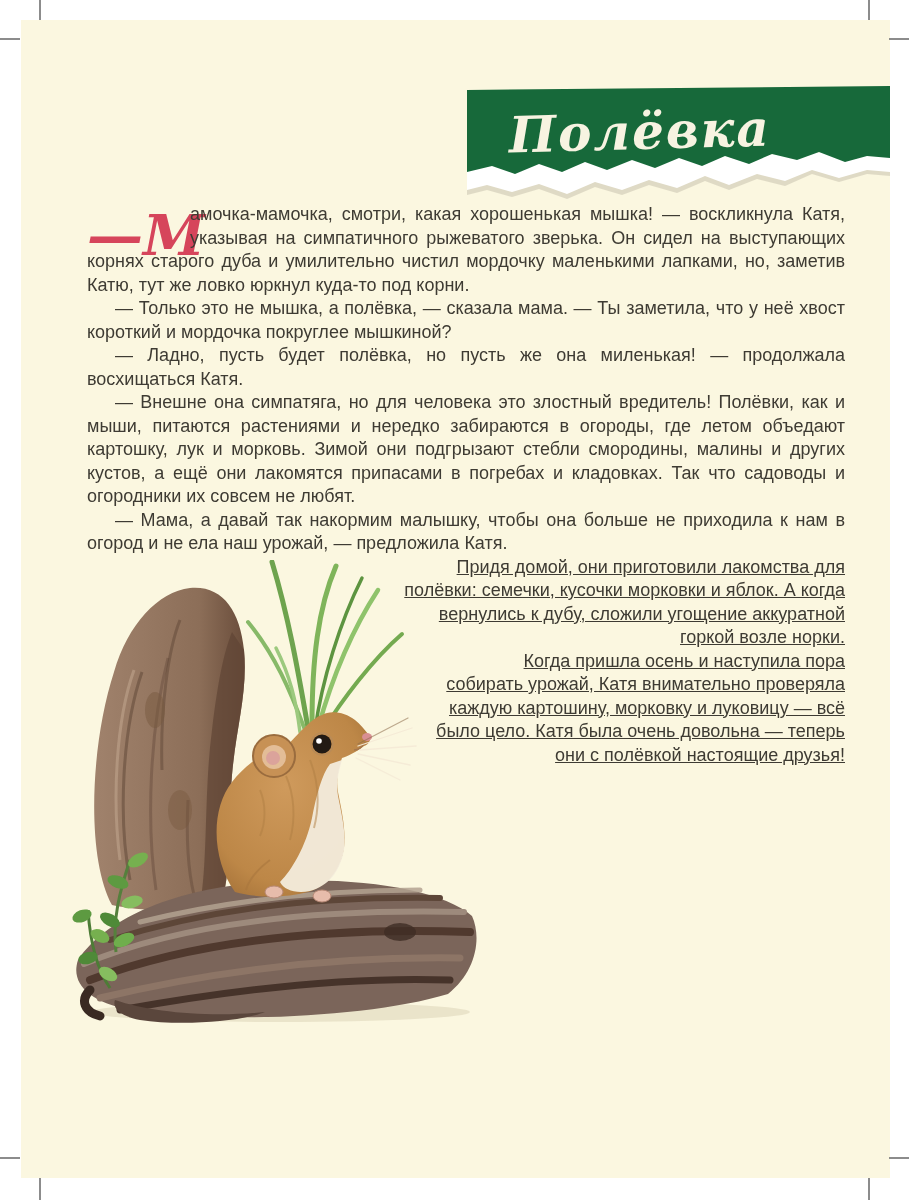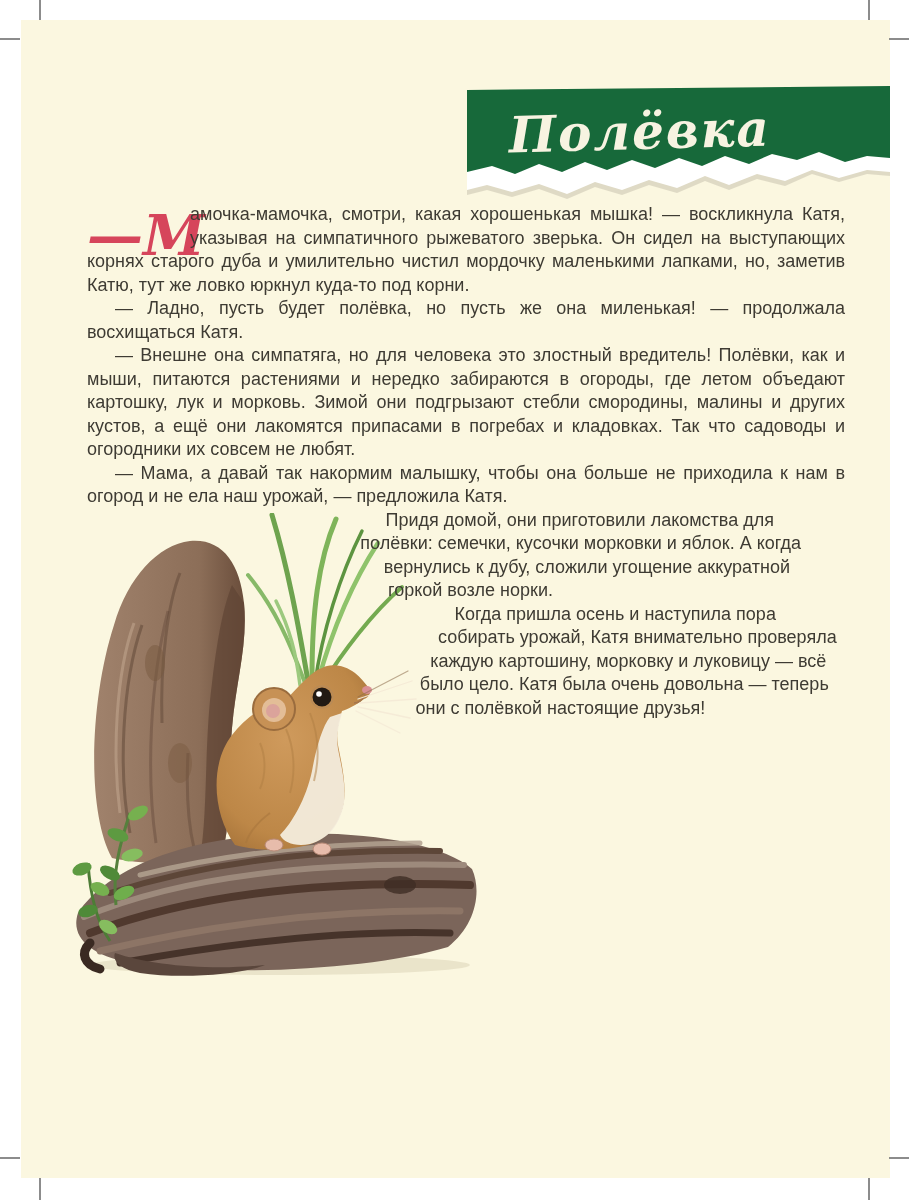--- a/index.html
+++ b/index.html
@@ -40,21 +40,21 @@
   
   .text-col {
     position:absolute; left:66px; top:183px; width:758px;
     font-size:18px; line-height:23.5px;
     color:#3e3b33;
     text-align:justify;
     hyphens:auto; -webkit-hyphens:auto;
   }
   .text-col p { margin:0; text-indent:28px; }
   .text-col p.lead { text-indent:0; }
-  .text-col p.wrapped { text-align:left; }
+  .text-col p.wrapped { text-align:right;text-decoration:underline; }
 
   
   .dropcap-box {
     float:left;
     width:97px; height:40px;
     margin:2px 6px 0 0;
   }
   .dropcap-box svg { display:block; overflow:visible; }
   .dropcap-text {
     font-family:"DejaVu Serif","Liberation Serif",serif;
@@ -96,20 +96,21 @@
   <div class="text-col">
 
     <p class="lead">
       <span class="dropcap-box">
         <svg width="97" height="62" viewBox="0 0 97 62">
           <text class="dropcap-text" x="0" y="50" font-size="56" fill="#d6455b">—М</text>
         </svg>
       </span><span>амочка-мамочка, смотри, какая хорошенькая мышка! — воскликнула Катя, указывая на симпатичного рыжеватого зверька. Он сидел на выступающих корнях старого дуба и умилительно чистил мордочку маленькими лапками, но, заметив Катю, тут же ловко юркнул куда-то под корни.</span>
     </p>
 
+    <p>— Только это не мышка, а полёвка, — сказала мама. — Ты заметила, что у неё хвост короткий и мордочка покруглее мышкиной?</p>
     <p>— Ладно, пусть будет полёвка, но пусть же она миленькая! — продолжала восхищаться Катя.</p>
     <p>— Внешне она симпатяга, но для человека это злостный вредитель! Полёвки, как и мыши, питаются растениями и нередко забираются в огороды, где летом объедают картошку, лук и морковь. Зимой они подгрызают стебли смородины, малины и других кустов, а ещё они лакомятся припасами в погребах и кладовках. Так что садоводы и огородники их совсем не любят.</p>
     <p>— Мама, а давай так накормим малышку, чтобы она больше не приходила к нам в огород и не ела наш урожай, — предложила Катя.</p>
 
     <div class="illo-float">
       <svg viewBox="0 0 420 465">
         <defs>
           <radialGradient id="furGrad" cx="45%" cy="40%" r="75%">
             <stop offset="0%" stop-color="#cf9a5c"></stop>
             <stop offset="70%" stop-color="#bd8747"></stop>

